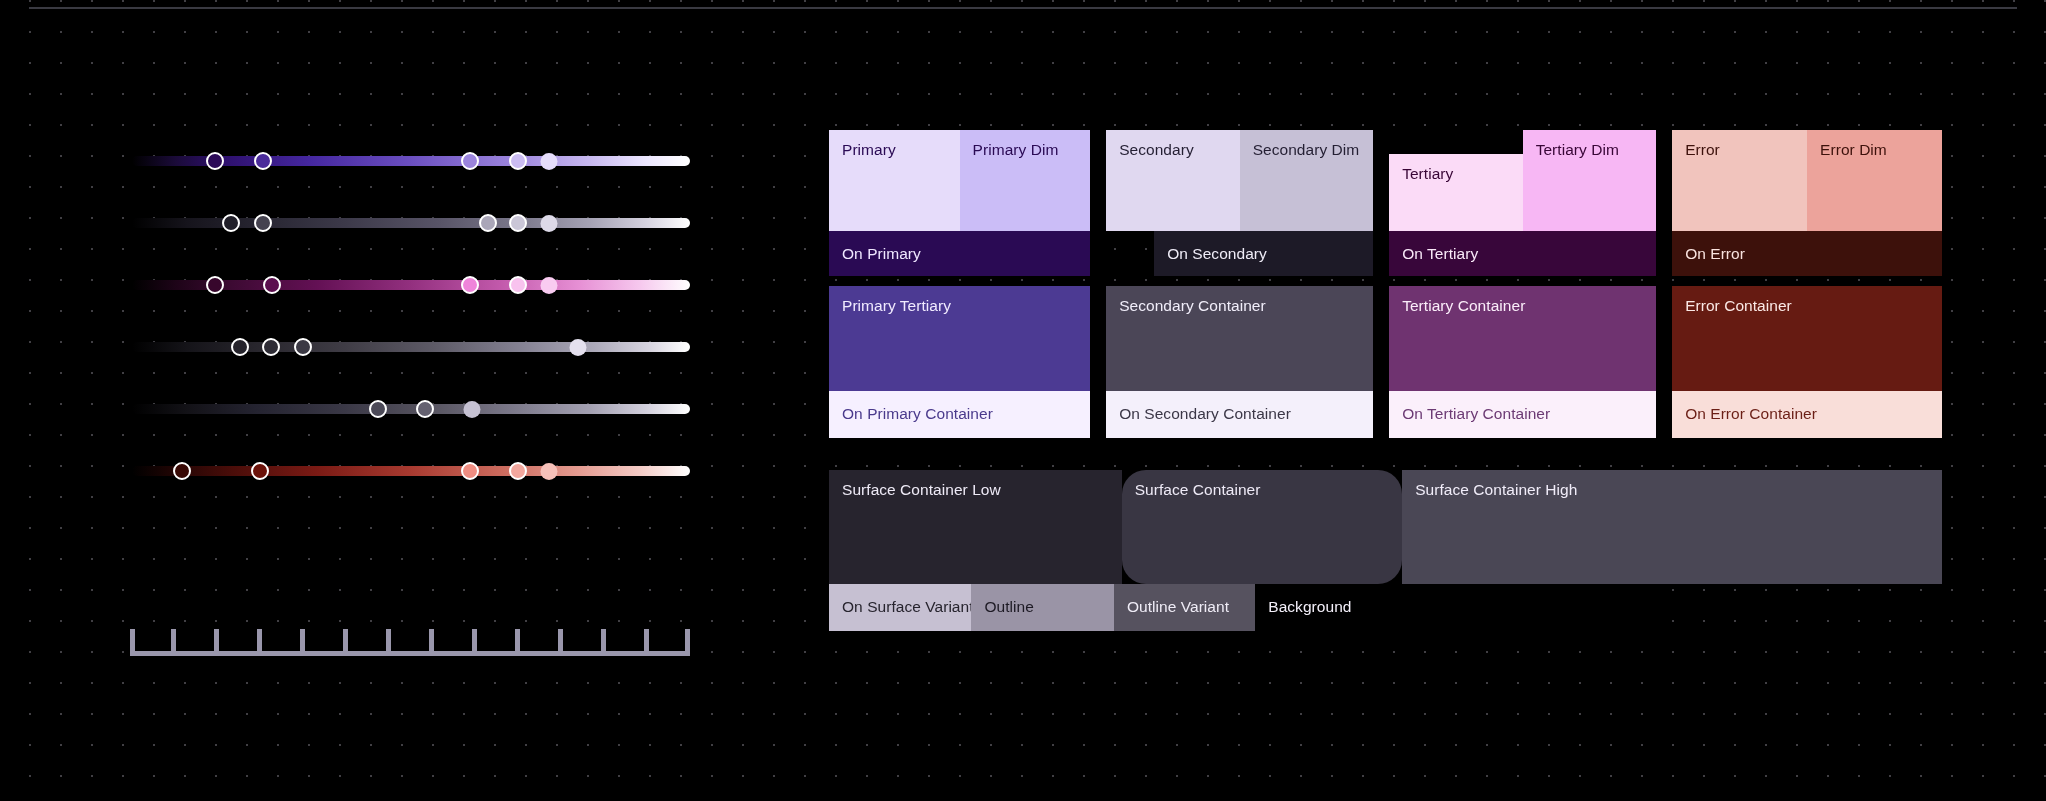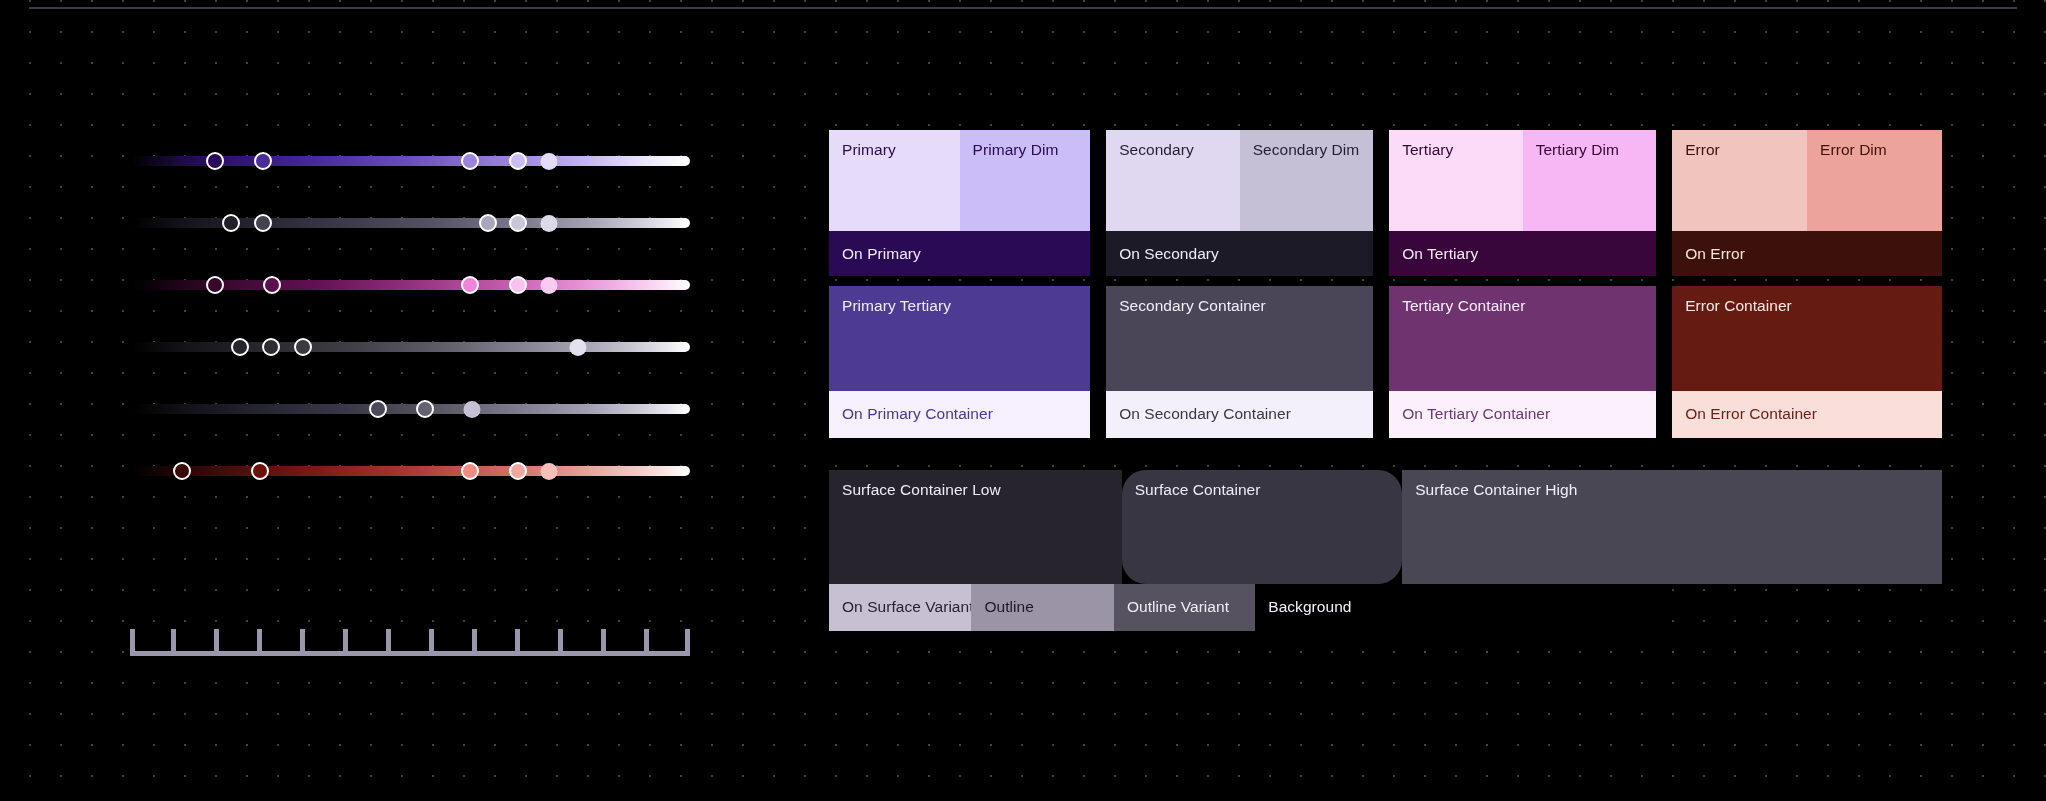--- a/index.html
+++ b/index.html
@@ -256,38 +256,38 @@
     <div class="scheme-col secondary">
       <div class="grp-top">
         <div class="tone-pair">
           <div class="half" id="sw-secondary" style="background: rgb(224, 216, 240); text-align: center;">
             <span class="swatch-label" style="color: rgb(36, 31, 51);">Secondary</span>
           </div>
           <div class="half" id="sw-secondary-dim" style="background: rgb(198, 192, 214);">
             <span class="swatch-label" style="color: rgb(36, 31, 51);">Secondary Dim</span>
           </div>
         </div>
-        <div class="on-strip" id="sw-on-secondary" style="background: rgb(29, 26, 39);">
+        <div class="on-strip" id="sw-on-secondary" style="background: rgb(29, 26, 39); margin-left: 48px;">
           <span class="swatch-label" style="color: rgb(239, 236, 247);">On Secondary</span>
         </div>
       </div>
       <div class="grp-bottom">
         <div class="container-block" id="sw-secondary-container" style="background: rgb(75, 70, 87);">
           <span class="swatch-label" style="color: rgb(241, 238, 250);">Secondary Container</span>
         </div>
         <div class="on-container-strip" id="sw-on-secondary-container" style="background: rgb(244, 240, 251);">
           <span class="swatch-label" style="color: rgb(59, 55, 71);">On Secondary Container</span>
         </div>
       </div>
     </div>
 
     <div class="scheme-col tertiary">
       <div class="grp-top">
         <div class="tone-pair">
-          <div class="half" id="sw-tertiary" style="background: rgb(251, 219, 247);">
+          <div class="half" id="sw-tertiary" style="background: rgb(251, 219, 247); margin-top: 24px;">
             <span class="swatch-label" style="color: rgb(56, 6, 54);">Tertiary</span>
           </div>
           <div class="half" id="sw-tertiary-dim" style="background: rgb(247, 183, 244);">
             <span class="swatch-label" style="color: rgb(56, 6, 54);">Tertiary Dim</span>
           </div>
         </div>
         <div class="on-strip" id="sw-on-tertiary" style="background: rgb(56, 6, 58);">
           <span class="swatch-label" style="color: rgb(249, 233, 248);">On Tertiary</span>
         </div>
       </div>

